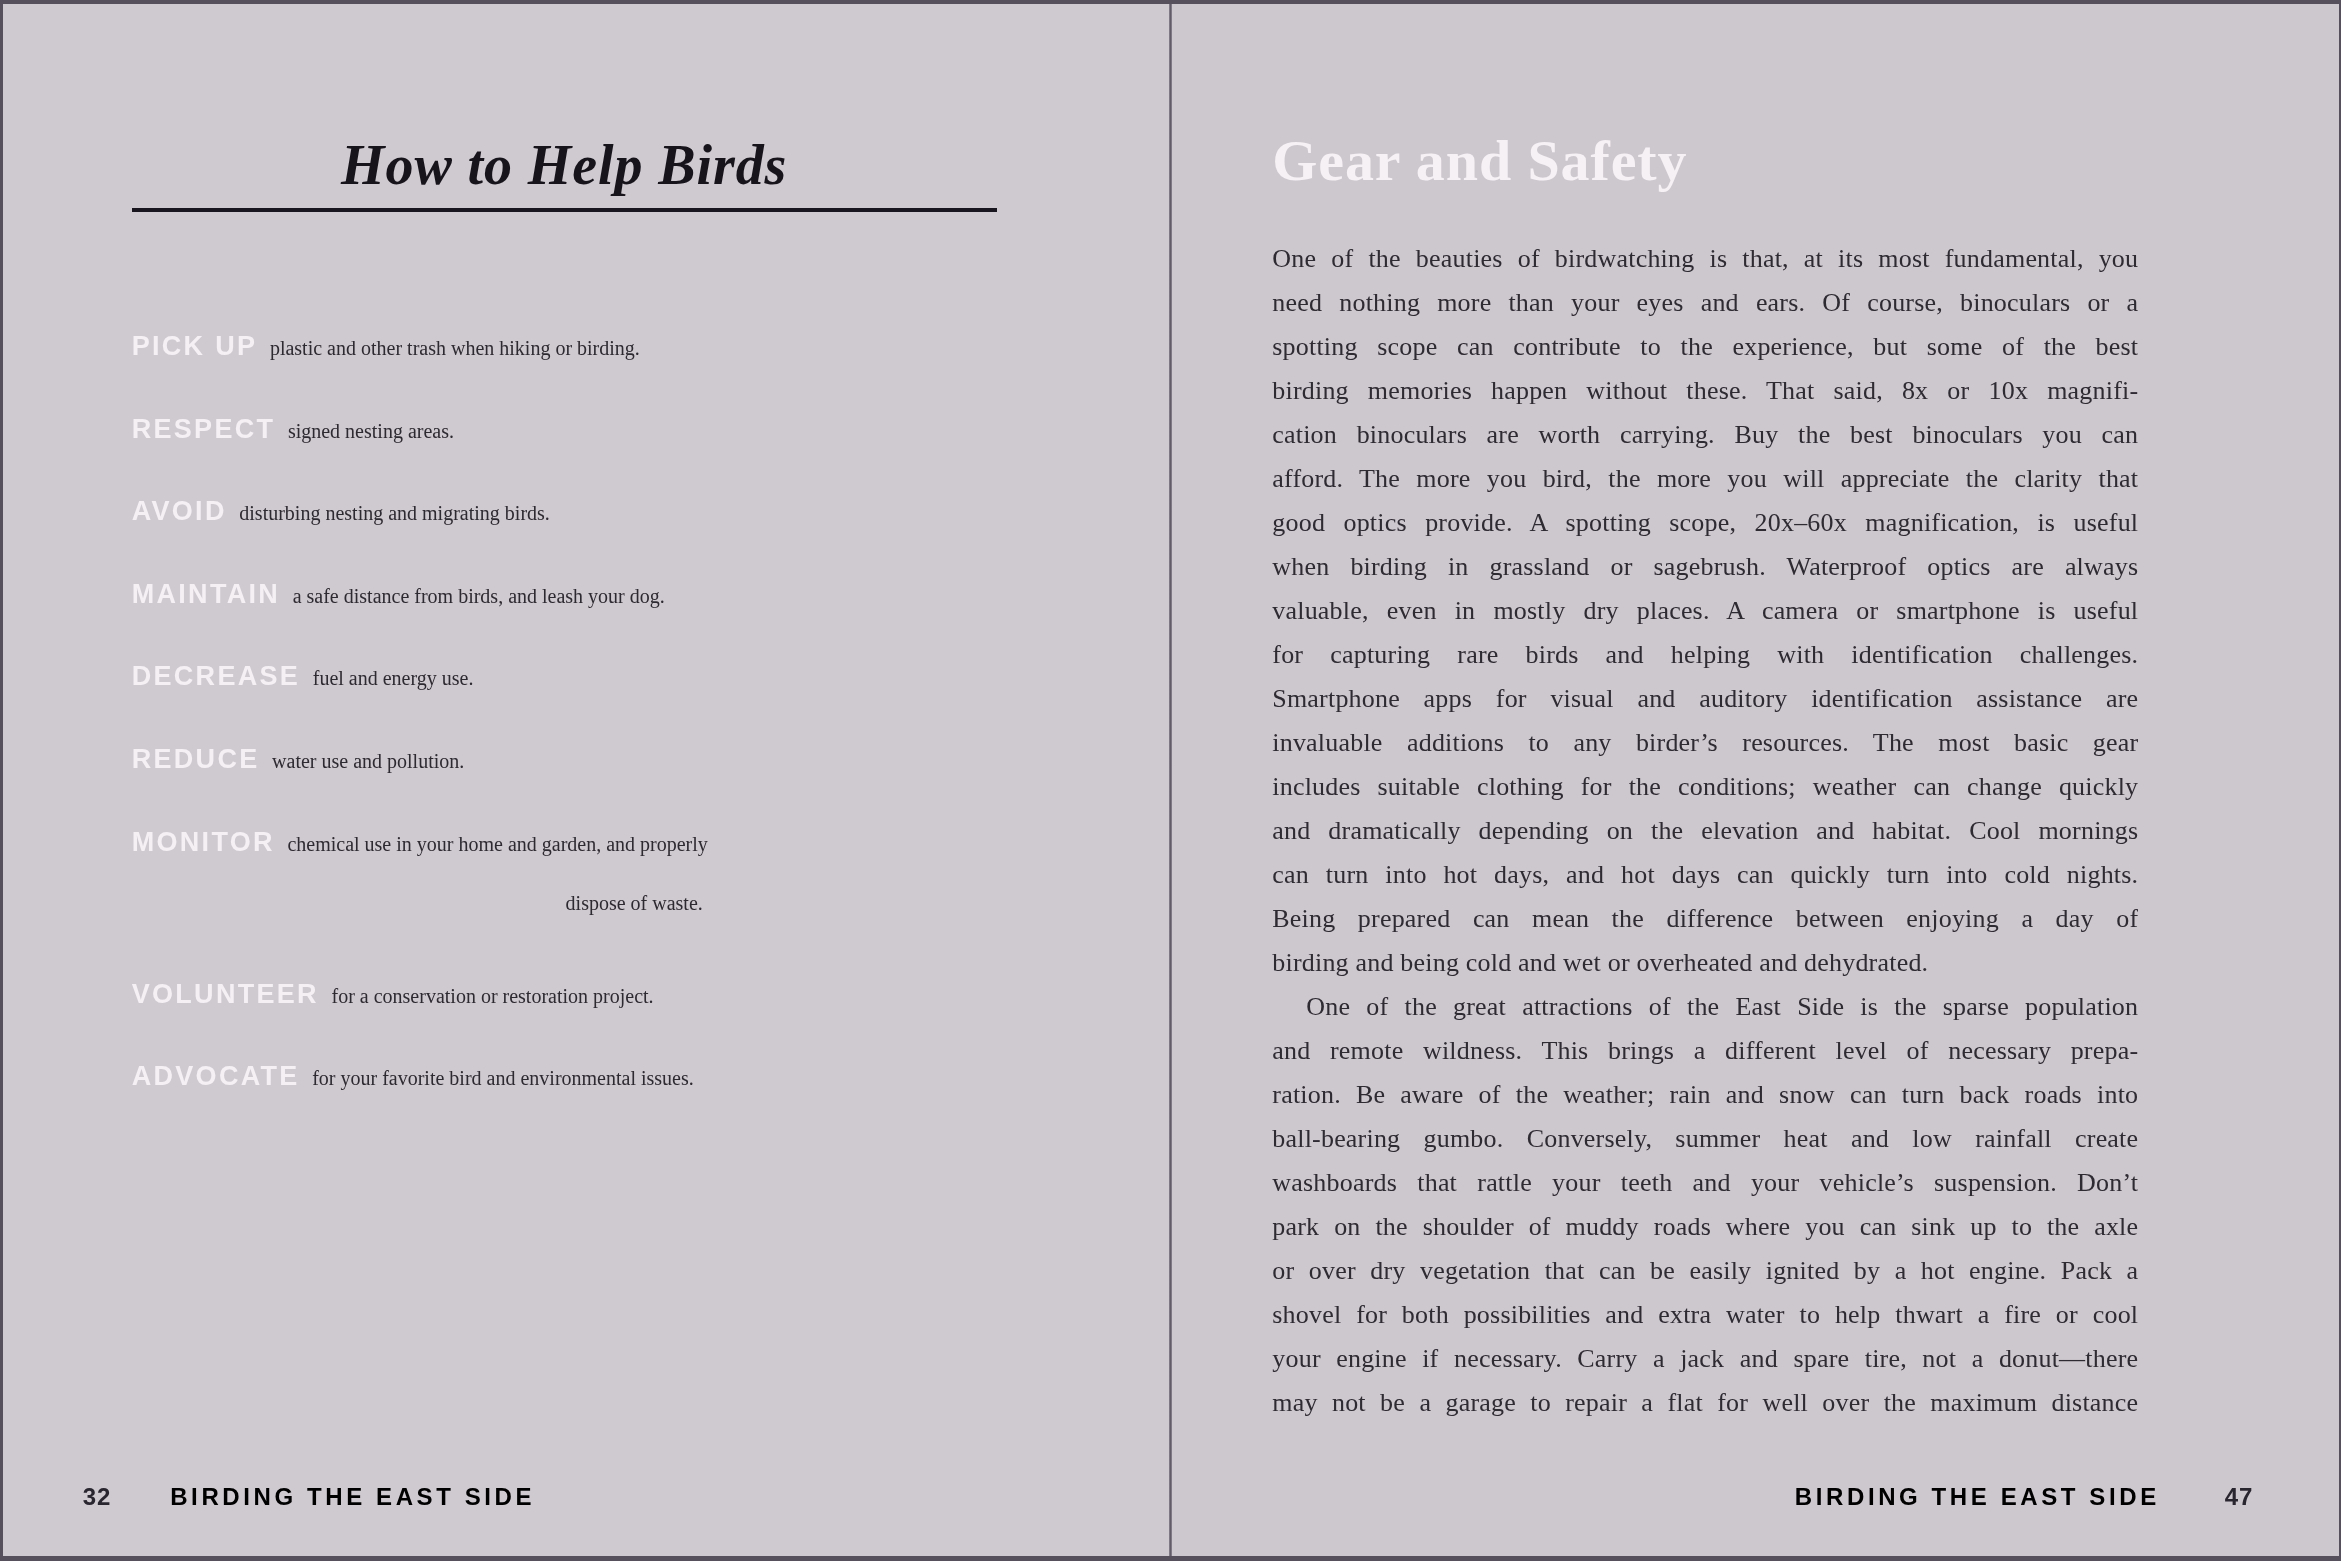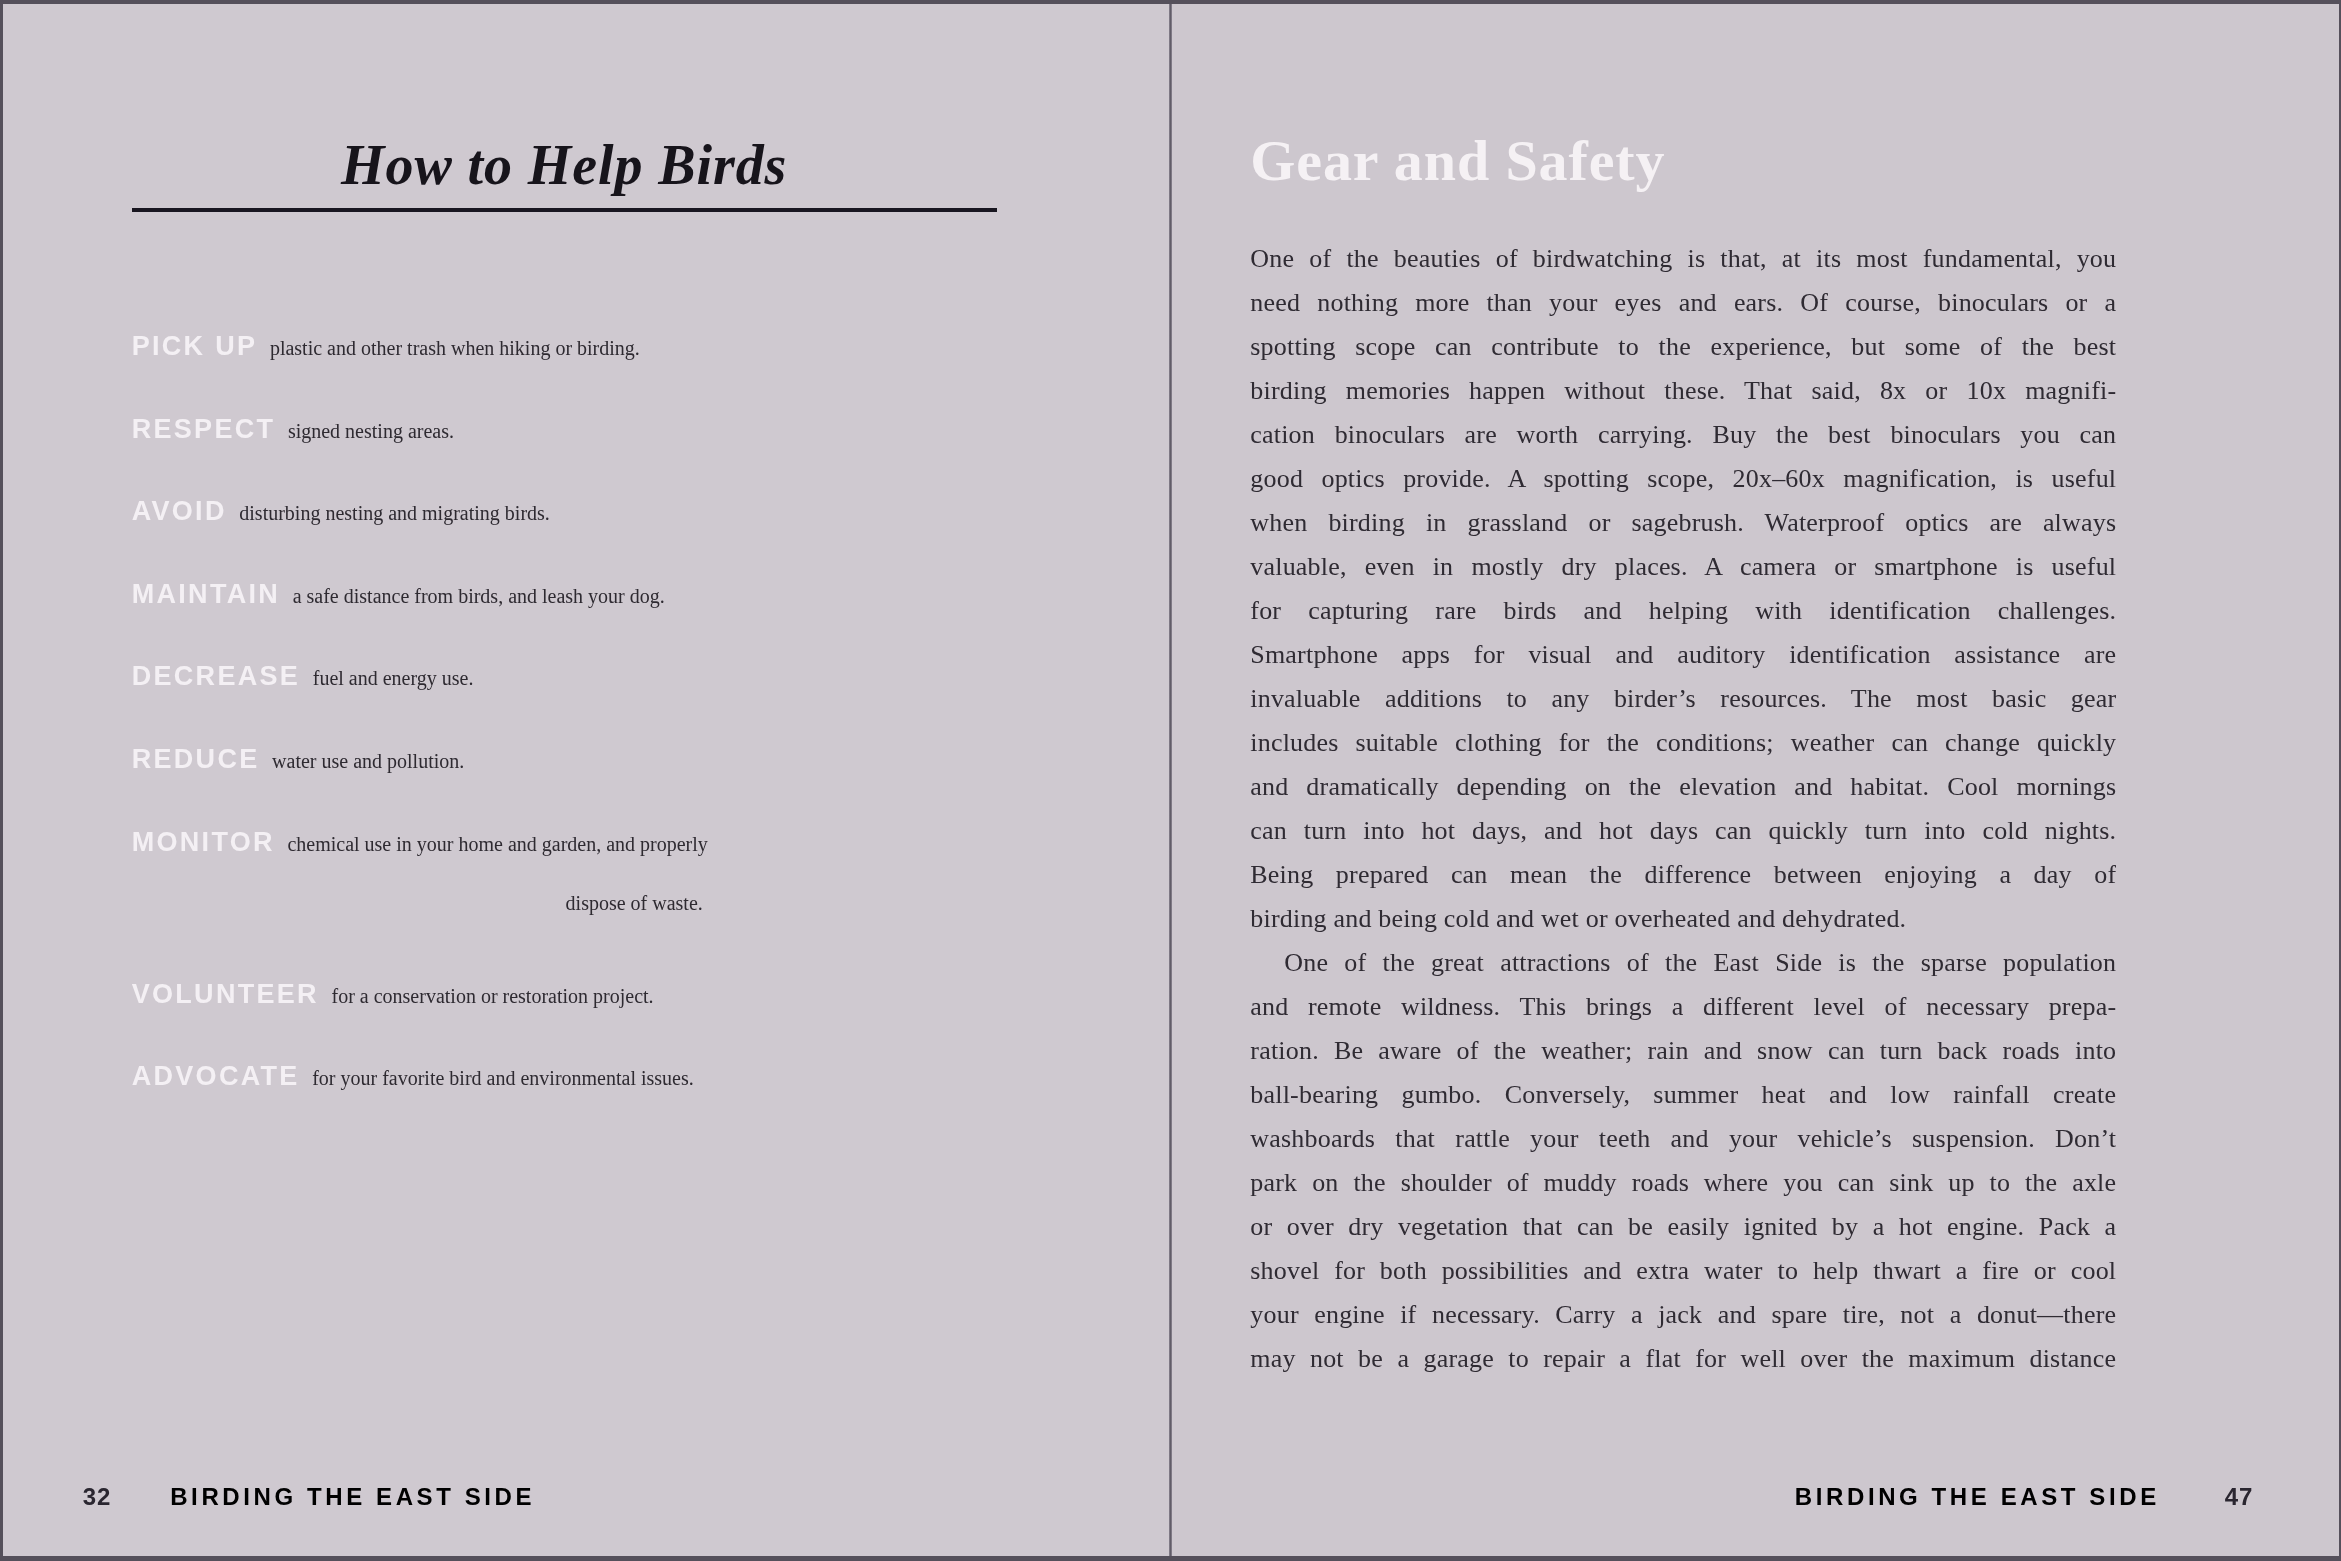--- a/index.html
+++ b/index.html
@@ -48,21 +48,21 @@
     font-family:"Liberation Sans", sans-serif;
     font-weight:bold; font-size:27px;
     letter-spacing:2.3px;
     color:#f4f0f4;
     margin-right:12.6px;
   }
   .itx { font-size:20px; color:#2e2a31; }
   .help-item .cont { padding-left:32px;text-align:center; }
 
   
-  .rp-inner { padding-left:78px; width:866px; box-sizing:content-box; }
+  .rp-inner { padding-left:78px; width:866px; box-sizing:content-box;margin-left:22px; }
   .rp-title {
     margin:123px 0 0 0;
     font-family:"Liberation Serif", serif;
     font-weight:bold;
     font-size:58px; line-height:67px;
     color:#f5f1f4;
     letter-spacing:0.9px;
   }
   .rp-body { margin-top:43px; width:866px; }
   .bodyline {
@@ -145,20 +145,21 @@
   <div class="page page-right">
     <div class="rp-inner">
       <h1 class="rp-title">Gear and Safety</h1>
 
       <div class="rp-body">
         <div class="bodyline">One of the beauties of birdwatching is that, at its most fundamental, you</div>
         <div class="bodyline">need nothing more than your eyes and ears. Of course, binoculars or a</div>
         <div class="bodyline">spotting scope can contribute to the experience, but some of the best</div>
         <div class="bodyline">birding memories happen without these. That said, 8x or 10x magnifi-</div>
         <div class="bodyline">cation binoculars are worth carrying. Buy the best binoculars you can</div>
+        <div class="bodyline">afford. The more you bird, the more you will appreciate the clarity that</div>
         <div class="bodyline">good optics provide. A spotting scope, 20x–60x magnification, is useful</div>
         <div class="bodyline">when birding in grassland or sagebrush. Waterproof optics are always</div>
         <div class="bodyline">valuable, even in mostly dry places. A camera or smartphone is useful</div>
         <div class="bodyline">for capturing rare birds and helping with identification challenges.</div>
         <div class="bodyline">Smartphone apps for visual and auditory identification assistance are</div>
         <div class="bodyline">invaluable additions to any birder’s resources. The most basic gear</div>
         <div class="bodyline">includes suitable clothing for the conditions; weather can change quickly</div>
         <div class="bodyline">and dramatically depending on the elevation and habitat. Cool mornings</div>
         <div class="bodyline">can turn into hot days, and hot days can quickly turn into cold nights.</div>
         <div class="bodyline">Being prepared can mean the difference between enjoying a day of</div>

